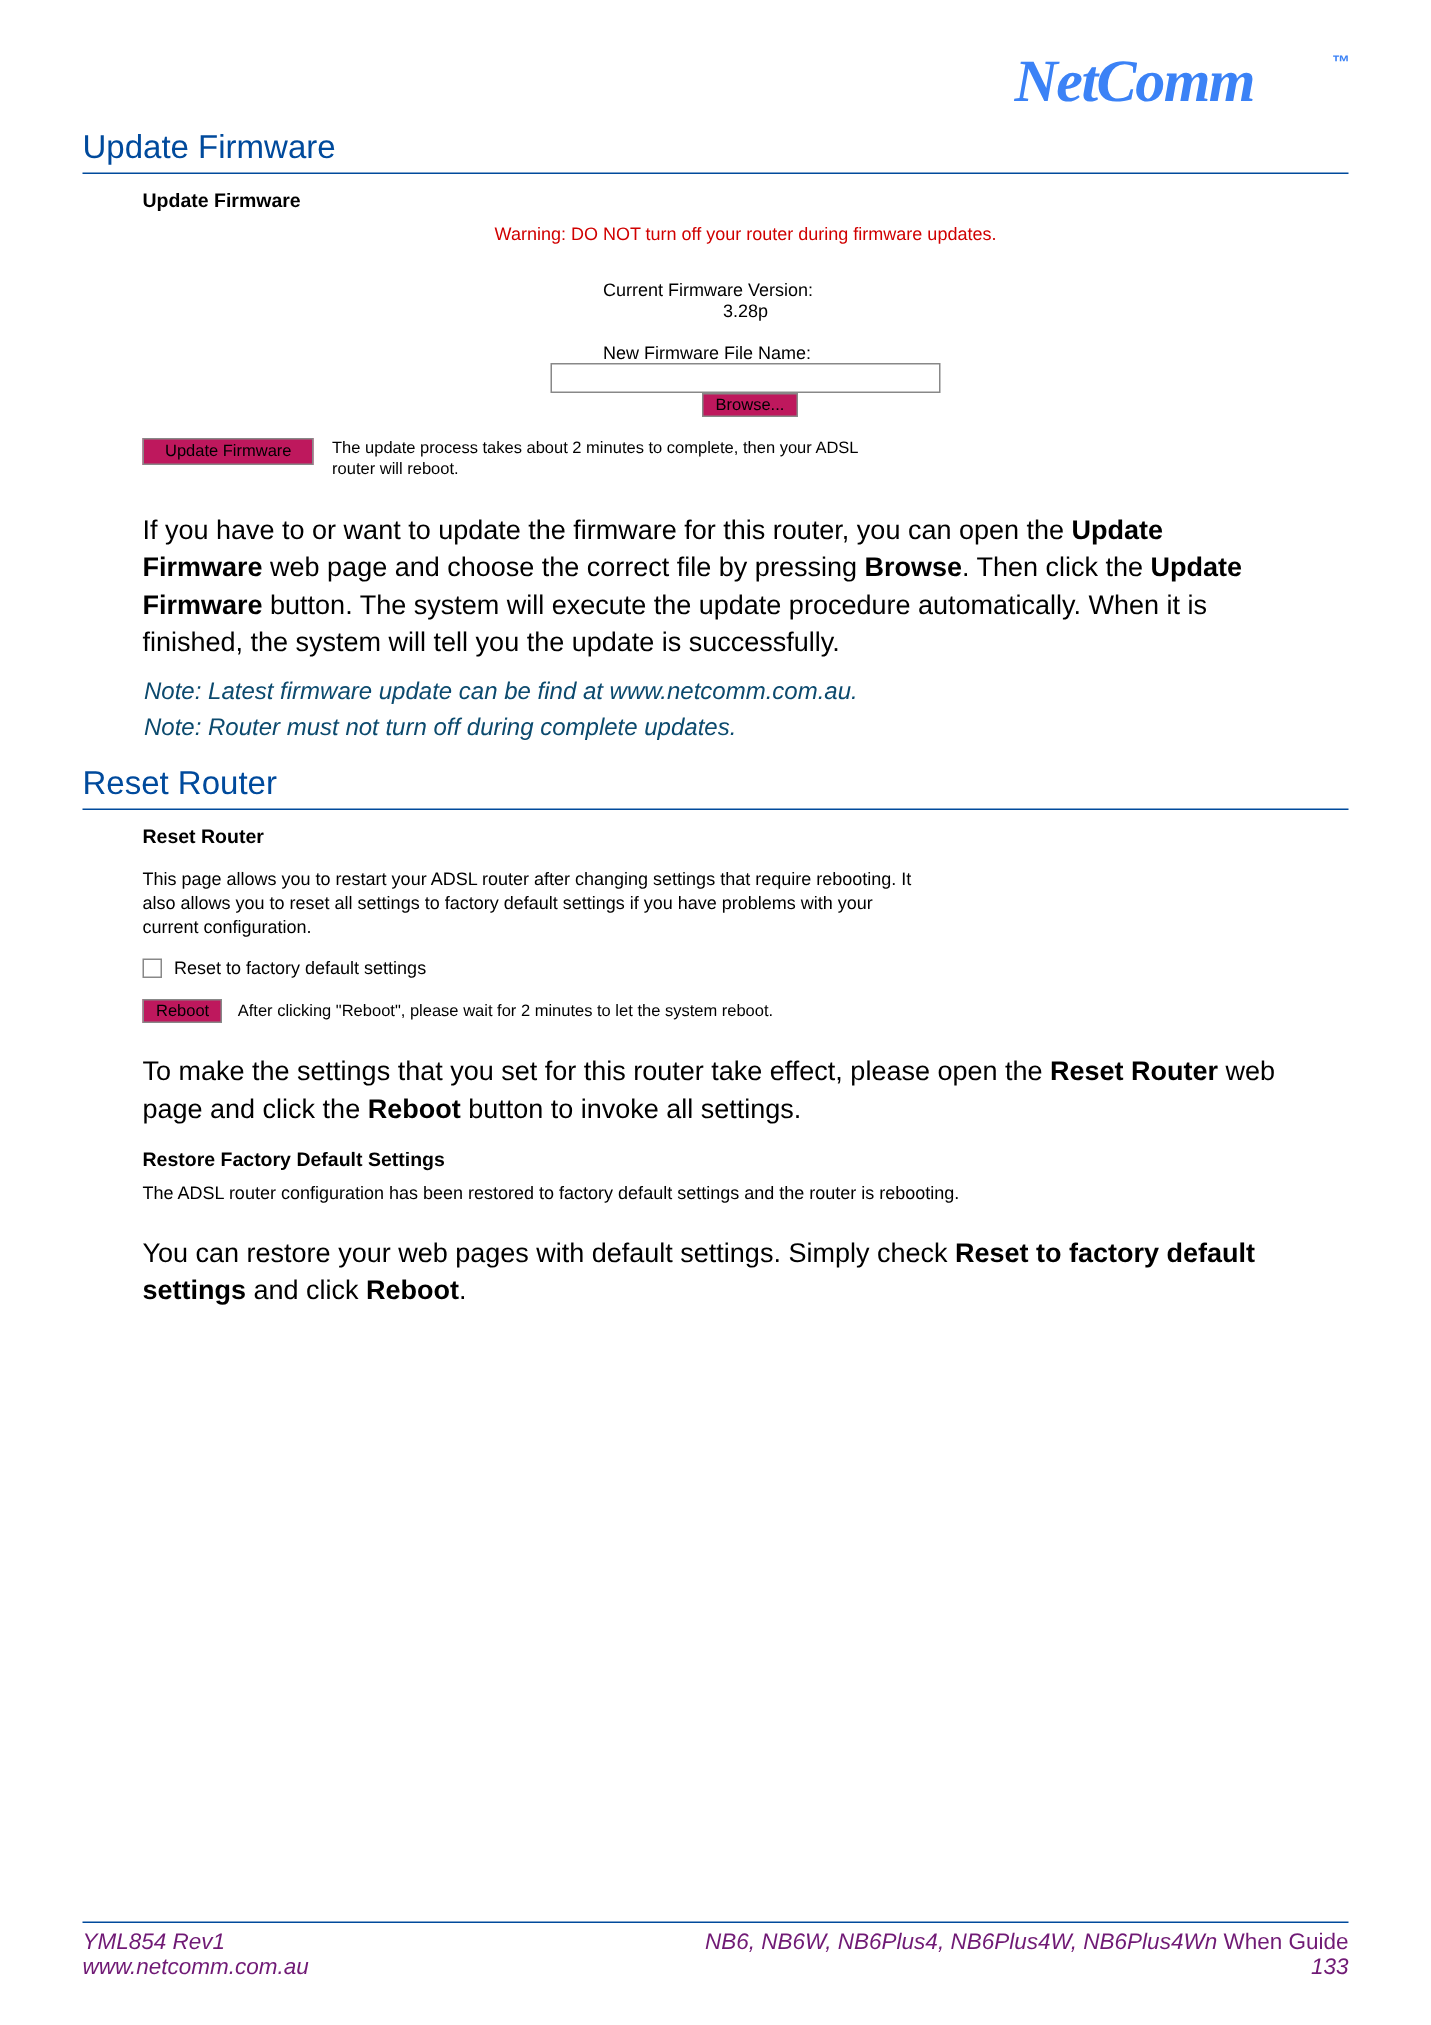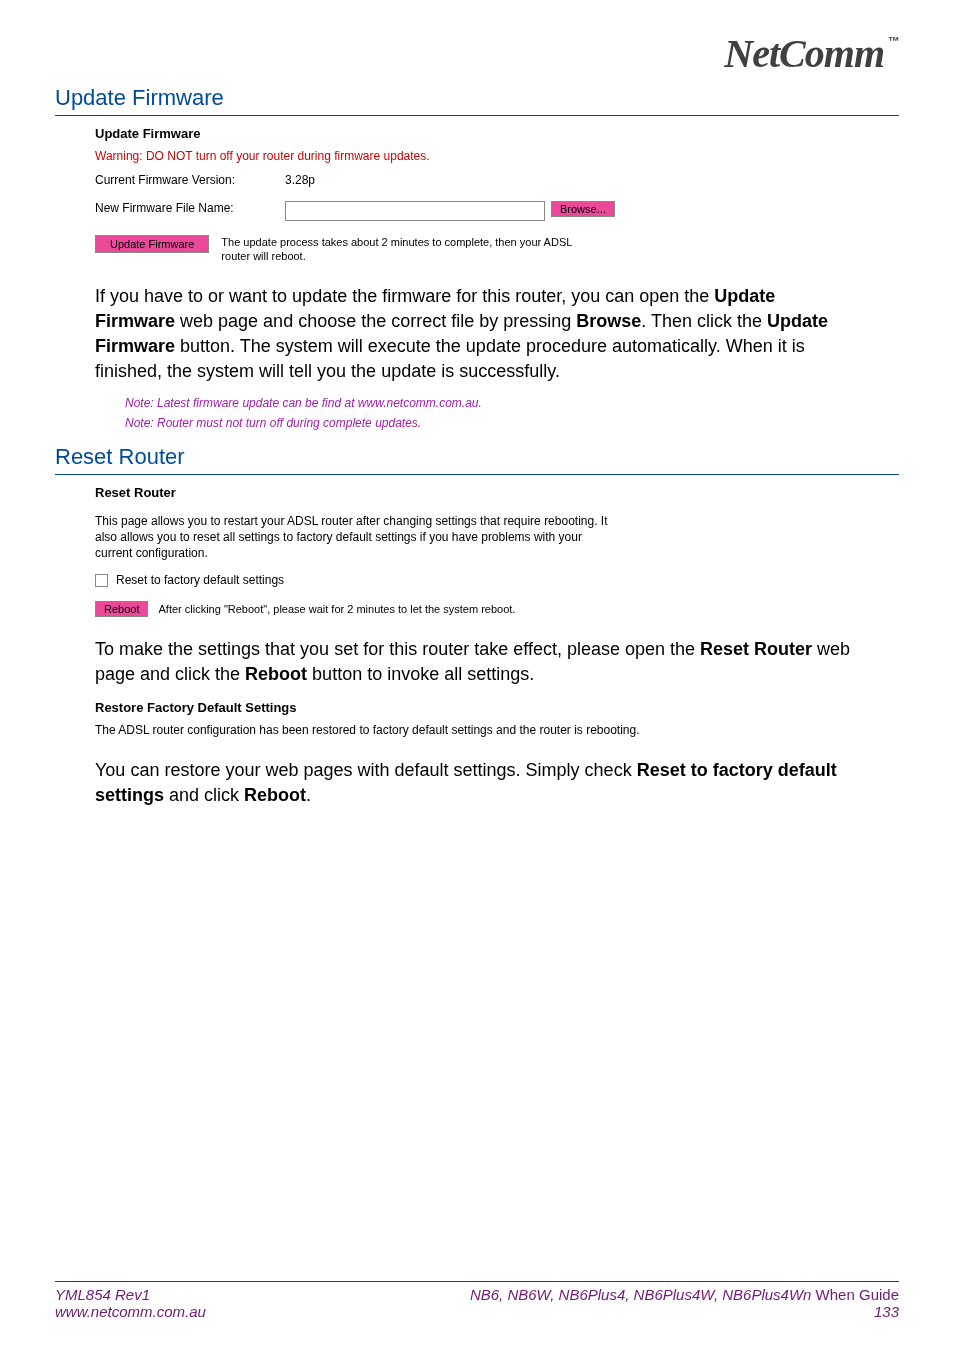--- a/index.html
+++ b/index.html
@@ -17,85 +17,88 @@
     justify-content: flex-end;
     align-items: center;
     margin-bottom: 8px;
   }
   .logo {
     font-family: 'Brush Script MT', cursive;
     font-weight: bold;
     font-style: italic;
     font-size: 40px;
     letter-spacing: -1px;
-    color: #404040;
+    color: #3b82f6;
     display: flex;
     align-items: flex-start;
+    gap: 48px;
   }
   .logo .tm { font-size: 12px; font-style: normal; font-family: Arial; margin-left: 4px; margin-top: 4px; }
   .section-title {
     color: #004a9c;
     font-size: 22px;
     font-weight: normal;
     margin-bottom: 4px;
   }
   .hr { border: none; border-top: 1px solid #004a9c; margin-bottom: 10px; }
   .indent { margin-left: 40px; }
   .panel-title {
     font-weight: bold;
     font-size: 13px;
     color: #000;
     margin-bottom: 8px;
   }
   .warning-red {
     color: #d00000;
     font-size: 12px;
-    margin-bottom: 10px;
+    margin-bottom: 23px;
+    text-align: center;
   }
   .form-row {
     display: flex;
-    align-items: flex-start;
+    align-items: center;
     font-size: 12px;
     color: #000;
     margin-bottom: 14px;
+    flex-direction: column;
   }
   .form-label { width: 190px; }
   .text-input {
     border: 1px solid #888;
     background: #fff;
     height: 20px;
     width: 260px;
     font-size: 12px;
     padding: 1px 3px;
   }
   .btn {
     border: 1px solid #888;
-    background: #ec4899;
+    background: #be185d;
     font-size: 11px;
     padding: 1px 8px;
     cursor: pointer;
     font-family: inherit;
   }
   .btn-wide { padding: 2px 14px; }
   .update-row { display: flex; align-items: flex-start; gap: 12px; margin-top: 4px; }
   .hint-text { font-size: 11px; color: #000; max-width: 360px; line-height: 1.3; }
   .body-text {
     font-size: 18px;
     color: #000000;
     line-height: 1.4;
     font-family: Helvetica, Arial, sans-serif;
     font-weight: 300;
     margin: 20px 40px 12px 40px;
   }
   .body-text .bold { font-weight: 600; }
   .note {
     font-style: italic;
-    color: #a21caf;
-    font-size: 12px;
-    margin-left: 70px;
+    color: #0c4a6e;
+    font-size: 16px;
+    margin-left: 41px;
     margin-top: 6px;
     margin-bottom: 4px;
   }
   .checkbox-row {
     display: flex;
     align-items: center;
     gap: 8px;
     font-size: 12px;
     margin: 12px 0 14px 0;
   }

